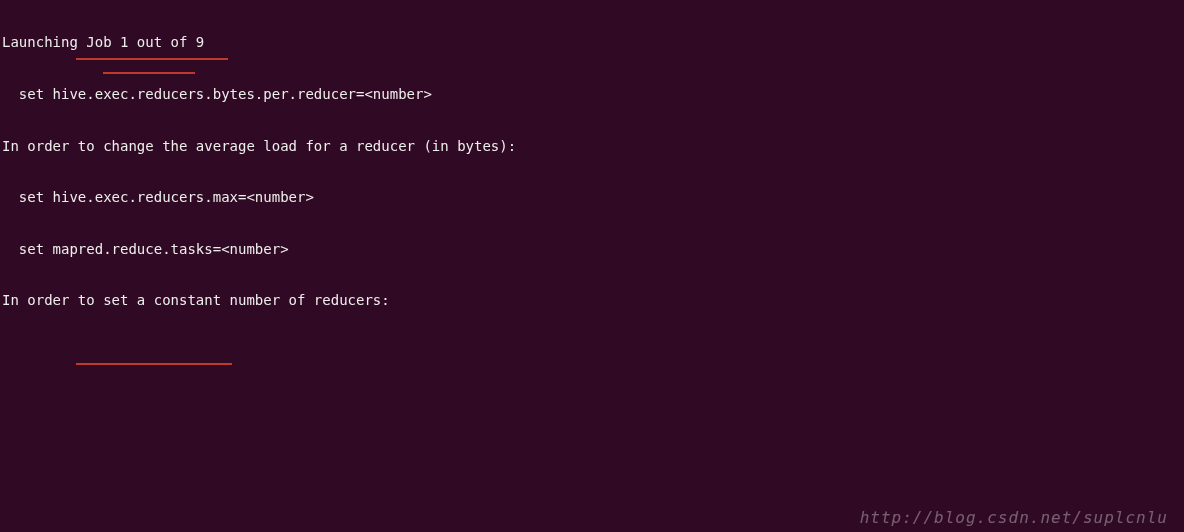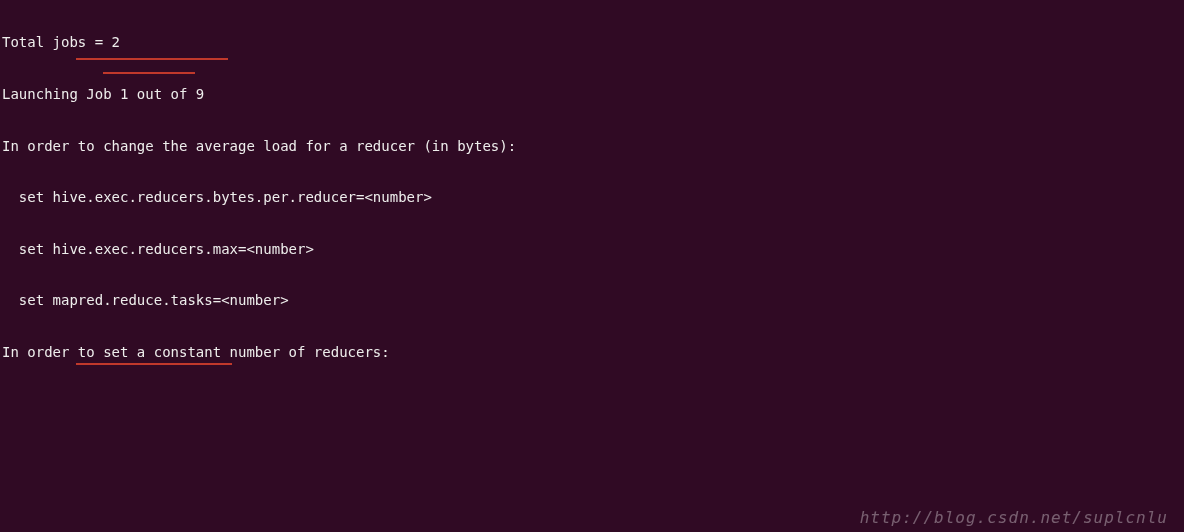--- a/index.html
+++ b/index.html
@@ -40,24 +40,23 @@
     font-size: 16px;
     letter-spacing: 1px;
     pointer-events: none;
     font-style: italic;
   }
 </style>
 </head>
 <body>
 
 <div class="terminal">
-  <span class="out-line">Total jobs = 2</span>
   <span class="out-line">Launching Job 1 out of 9</span>
+  <span class="out-line">  set hive.exec.reducers.bytes.per.reducer=&lt;number&gt;</span>
   <span class="out-line">In order to change the average load for a reducer (in bytes):</span>
-  <span class="out-line">  set hive.exec.reducers.bytes.per.reducer=&lt;number&gt;</span>
   <span class="out-line">  set hive.exec.reducers.max=&lt;number&gt;</span>
   <span class="out-line">  set mapred.reduce.tasks=&lt;number&gt;</span>
   <span class="out-line">In order to set a constant number of reducers:</span>
   
   
   
   
   
   
   

